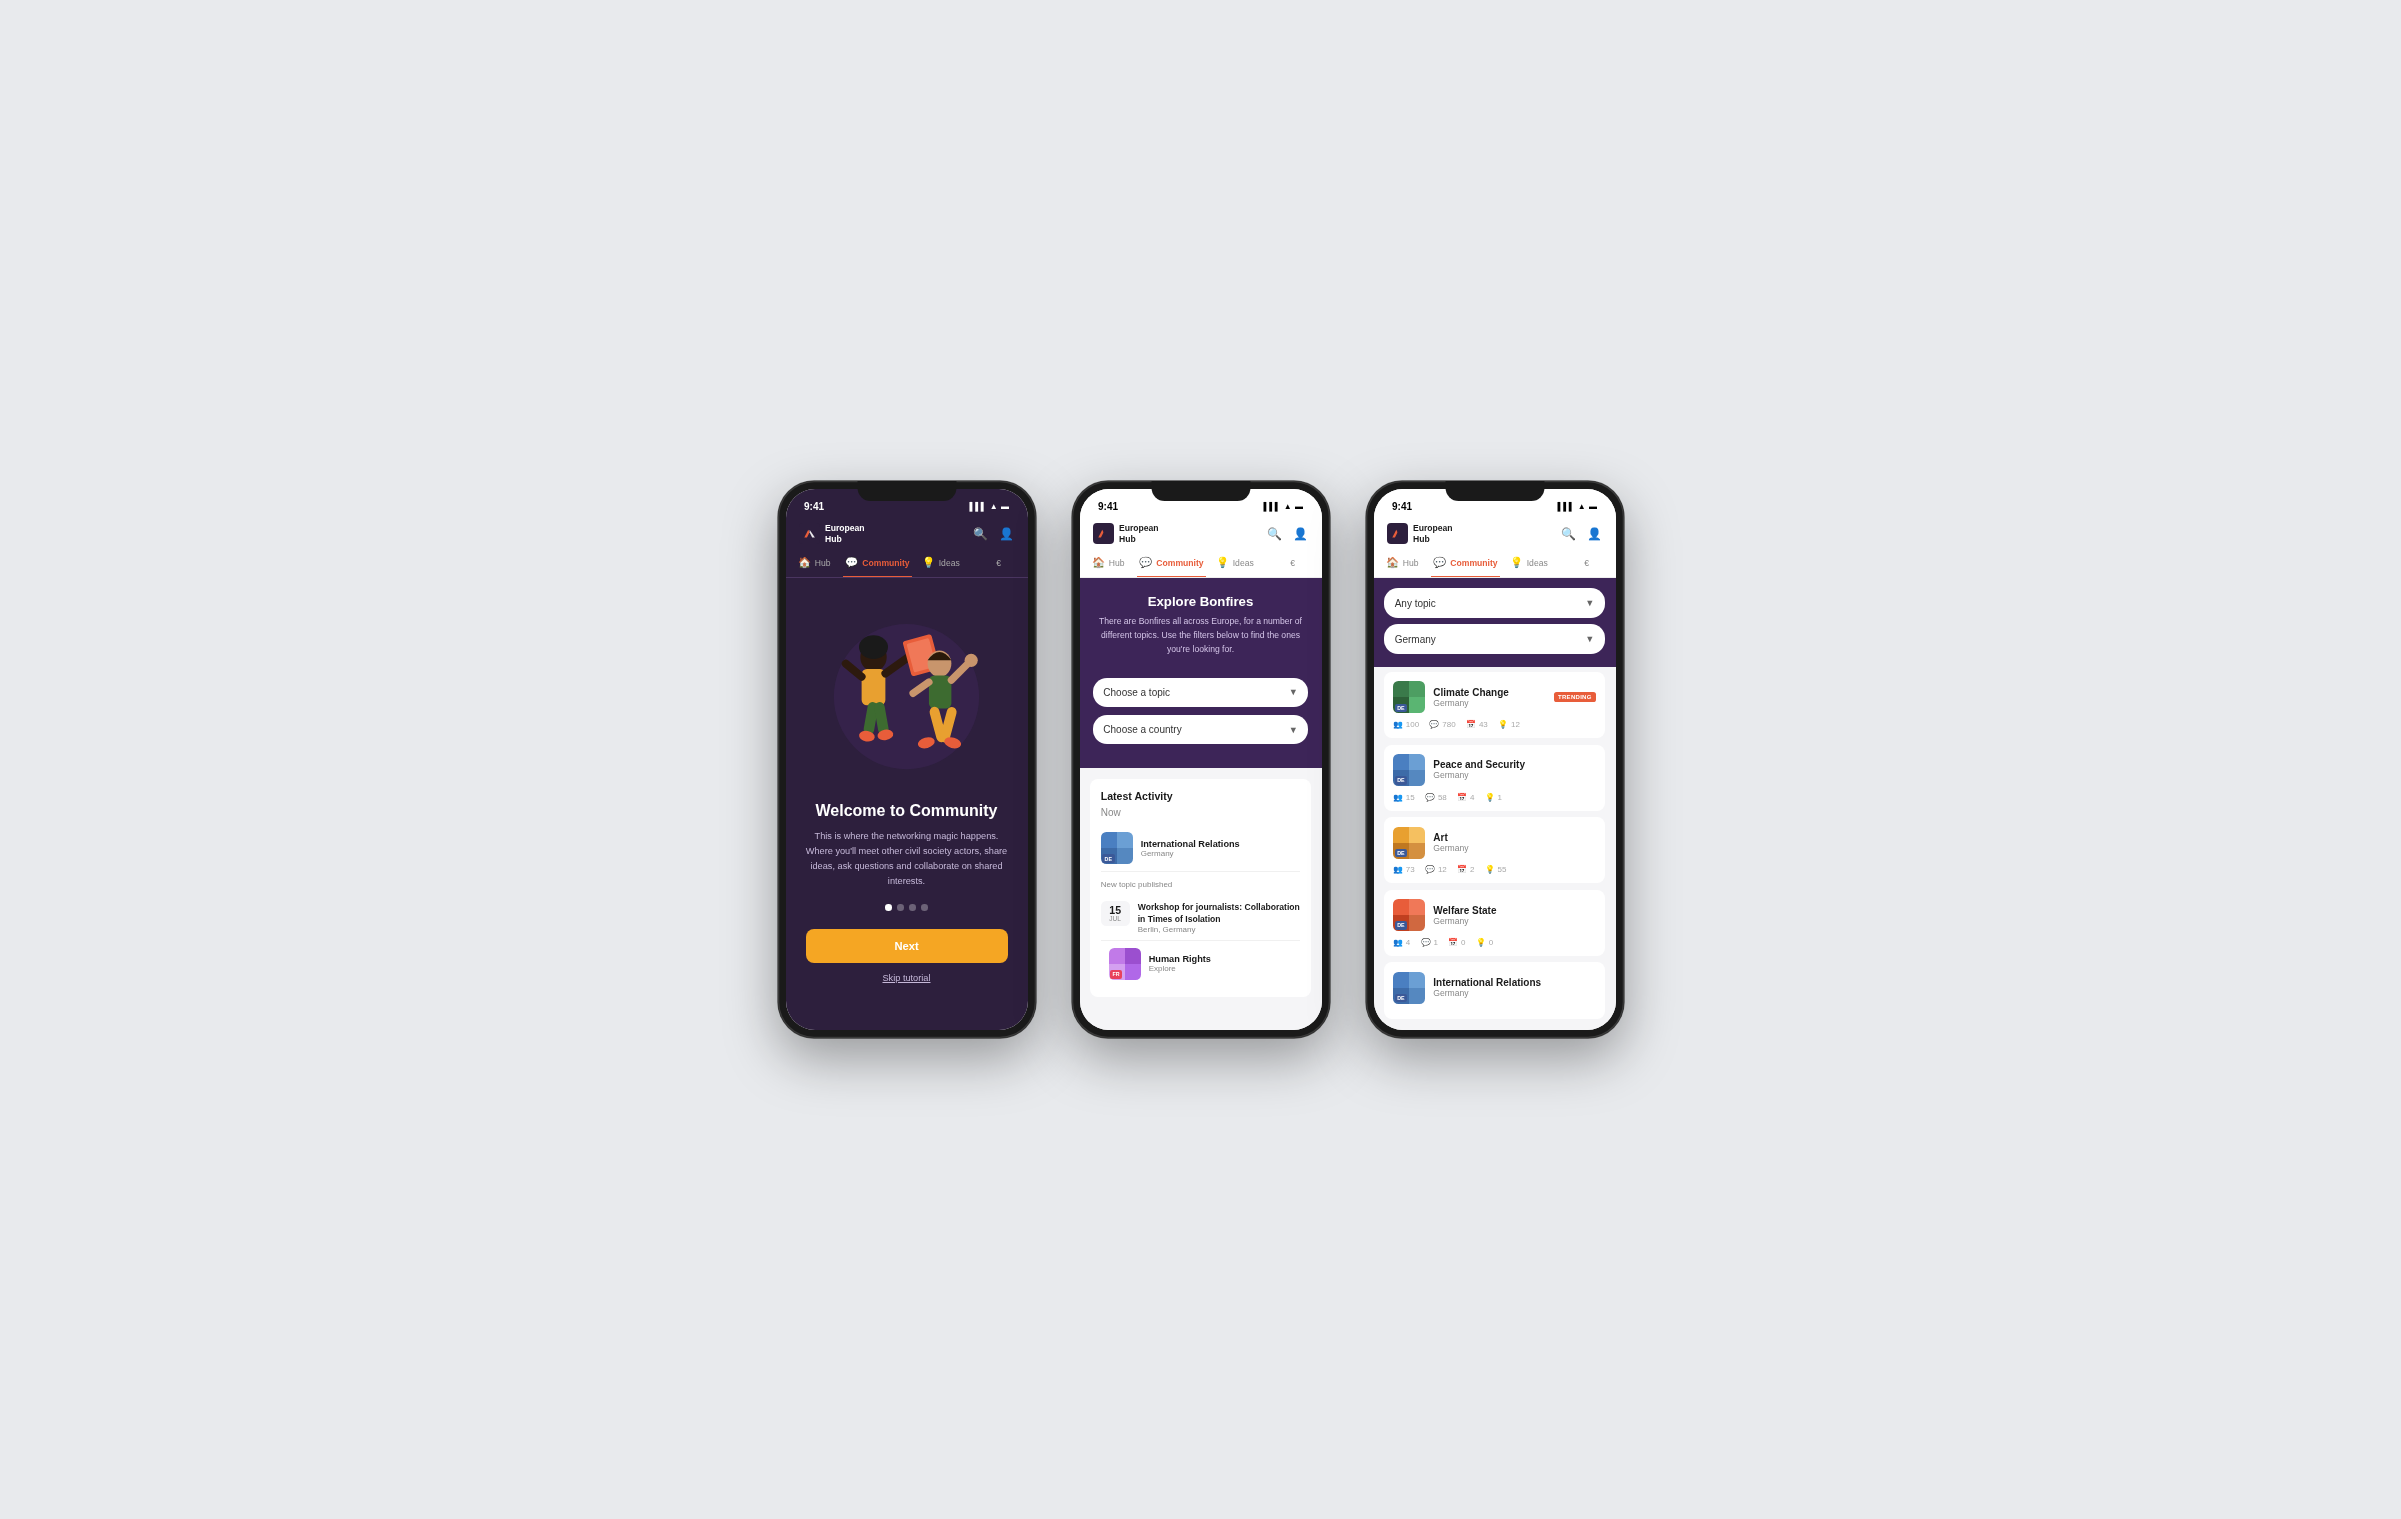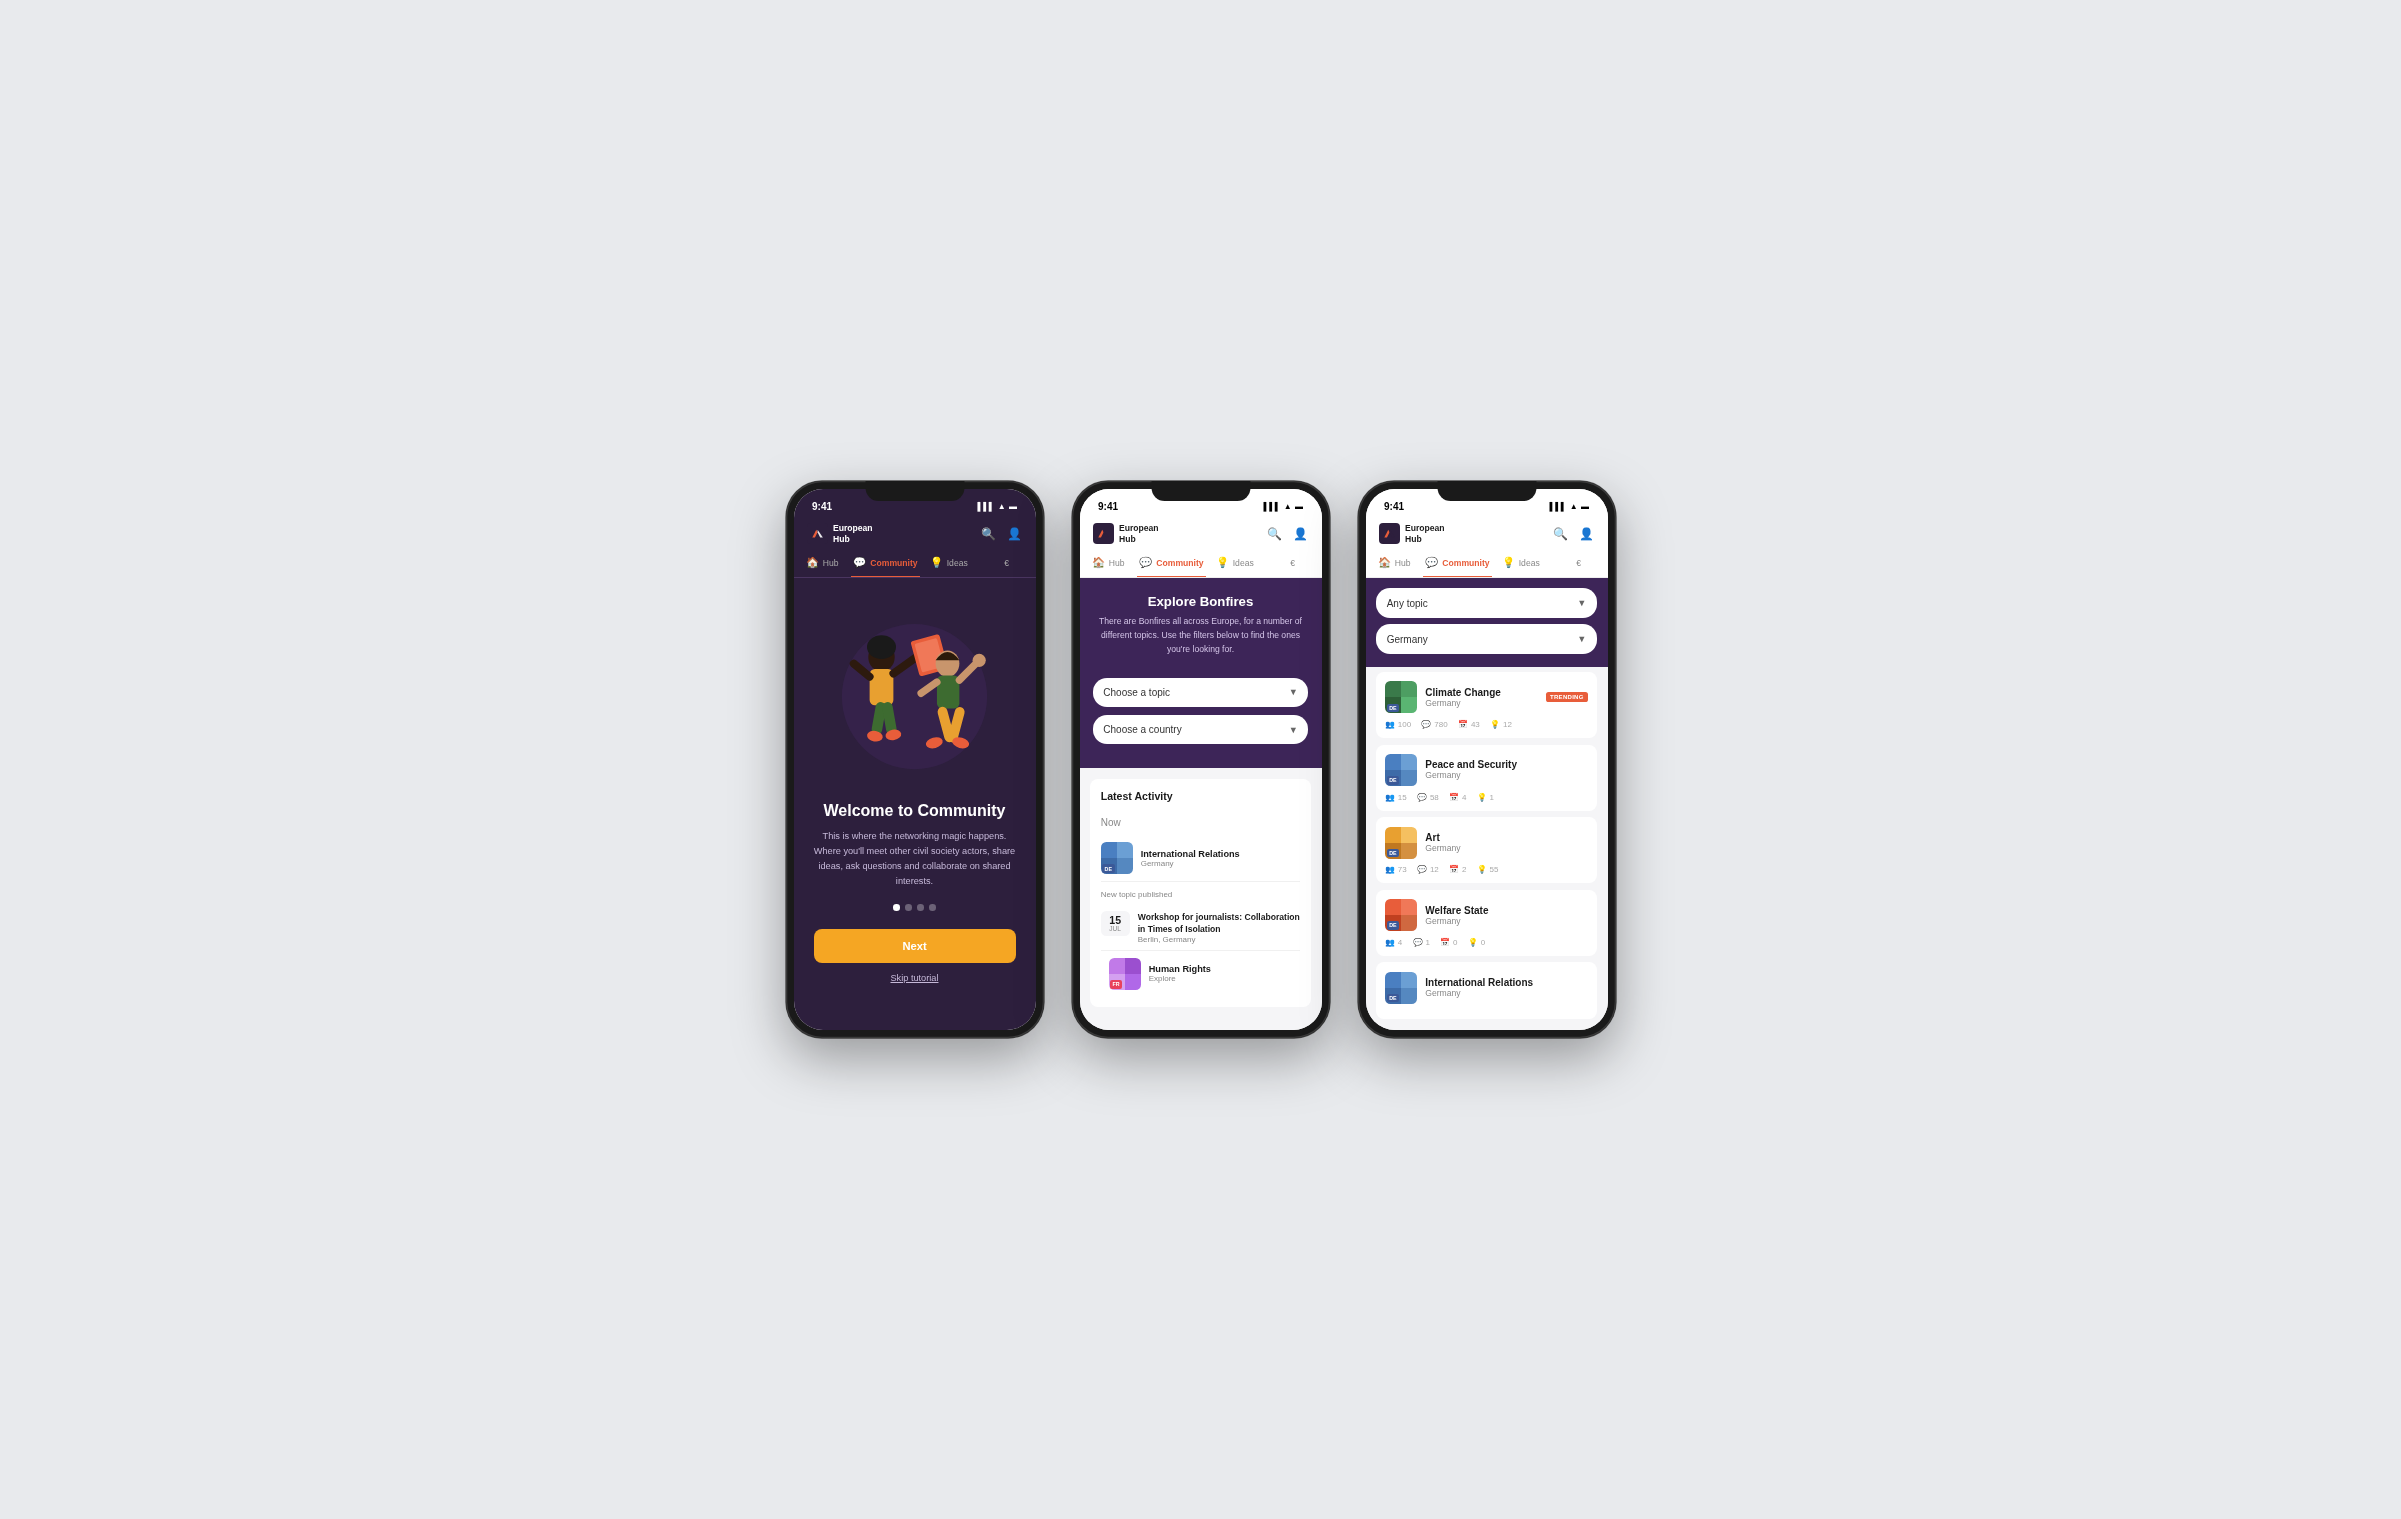--- a/index.html
+++ b/index.html
@@ -7,21 +7,21 @@
       background: #e8eaed;
       display: flex;
       justify-content: center;
       align-items: center;
       min-height: 100vh;
       font-family: -apple-system, BlinkMacSystemFont, 'Segoe UI', sans-serif;
       padding: 26.4px 13.2px;
     }
     .phones-container {
       display: flex;
-      gap: 28px;
+      gap: 36px;
       align-items: center;
     }
 
     
     .phone {
       width: 258px;
       height: 557px;
       background: #1a1a1a;
       border-radius: 36px;
       padding: 8px;
@@ -229,21 +229,21 @@
     .filter-chevron { color: #666; font-size: 9.2px; }
     .activity-section {
       background: #fff;
       margin: 10.6px;
       border-radius: 8px;
       padding: 10.6px;
     }
     .activity-title {
       font-size: 10.6px;
       font-weight: 700;
-      margin-bottom: 15px;
+      margin-bottom: 5px;
       color: #1a1a1a;
     }
     .activity-time {
       font-size: 10px;
       color: #888;
       margin-bottom: 8px;
     }
     .activity-item {
       display: flex;
       align-items: center;

